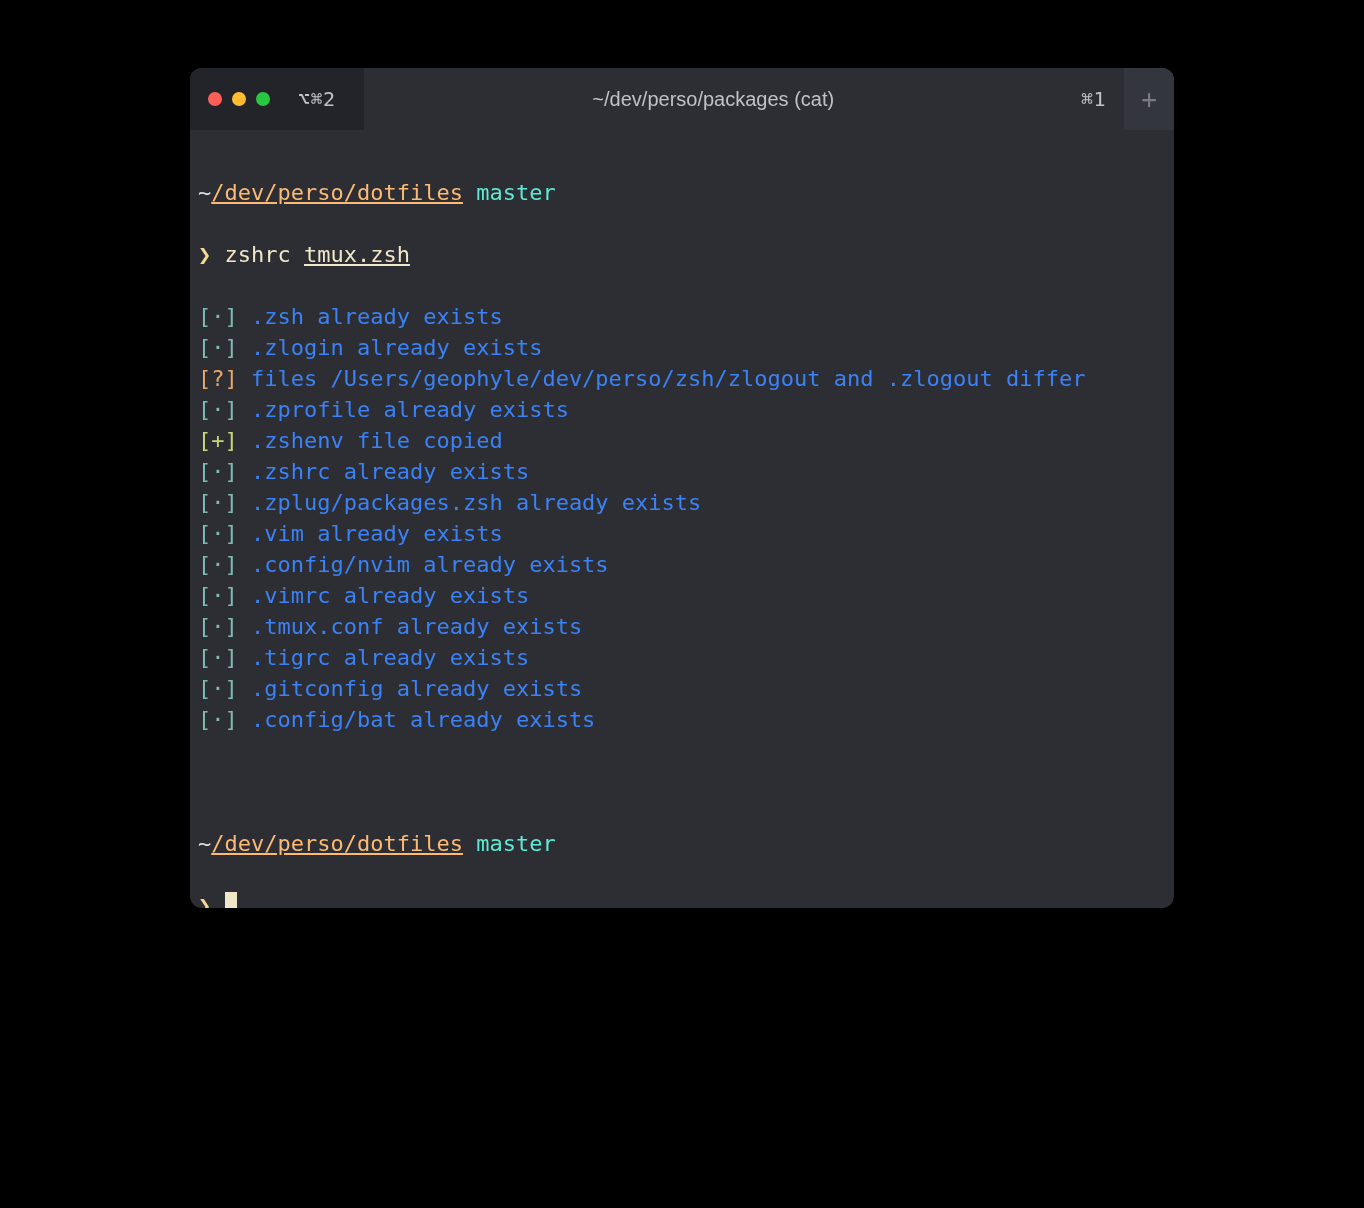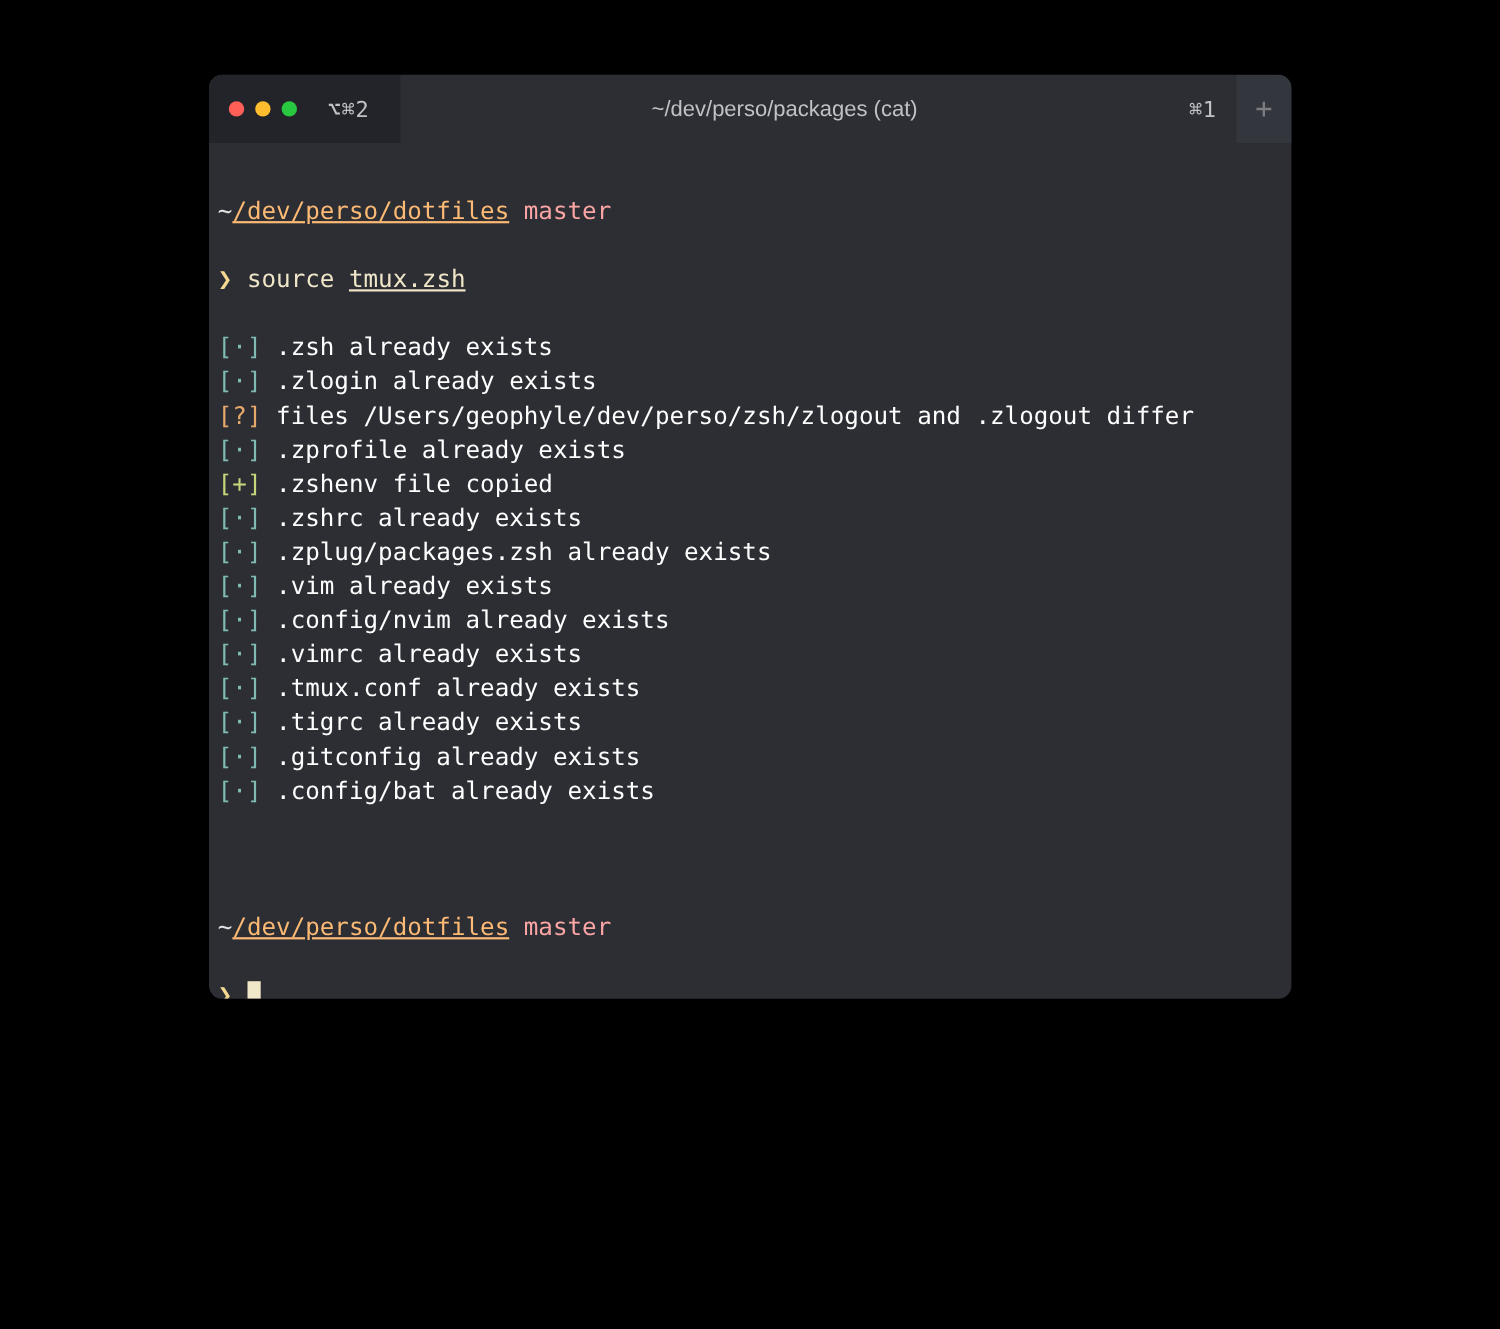--- a/index.html
+++ b/index.html
@@ -88,28 +88,28 @@
       flex: 1;
       padding: 16px 8px 8px 8px;
       font-size: 22px;
       line-height: 31px;
       white-space: pre;
       color: #e2e2e3;
       overflow: hidden;
     }
     .prompt-path { color: #fdba74; text-decoration: underline; }
     .prompt-tilde { color: #e2e2e3; }
-    .branch { color: #fca5a5; }
+    .branch { color: #5eead4; }
     .caret { color: #f7d994; }
     .cmd { color: #f0e6c8; }
     .cmd-arg { color: #f0e6c8; text-decoration: underline; }
     .bracket-neutral { color: #7fbbb3; }
     .bracket-warn { color: #e6a96b; }
     .bracket-ok { color: #c7d67a; }
-    .line-text { color: #ffffff; }
+    .line-text { color: #3b82f6; }
     .cursor {
       display: inline-block;
       width: 12px;
       height: 24px;
       background: #f0e6c8;
       vertical-align: text-bottom;
       margin-bottom: 2px;
     }
     .row { display: block; }
     .spacer { height: 31px; }
@@ -127,19 +127,19 @@
       </div>
       <span class="tab-left-label">⌥⌘2</span>
     </div>
     <div class="title-center">~/dev/perso/packages (cat)</div>
     <div class="tab-right">⌘1</div>
     <div class="new-tab">+</div>
   </div>
 
   <div class="content">
 <span class="row"><span class="prompt-tilde">~</span><span class="prompt-path">/dev/perso/dotfiles</span> <span class="branch">master</span></span>
-<span class="row"><span class="caret">❯</span> <span class="cmd">source</span> <span class="cmd-arg">tmux.zsh</span></span>
+<span class="row"><span class="caret">❯</span> <span class="cmd">zshrc</span> <span class="cmd-arg">tmux.zsh</span></span>
 <div id="output-lines"><span class="row"><span class="bracket-neutral">[·]</span><span class="line-text"> .zsh already exists</span></span><span class="row"><span class="bracket-neutral">[·]</span><span class="line-text"> .zlogin already exists</span></span><span class="row"><span class="bracket-warn">[?]</span><span class="line-text"> files /Users/geophyle/dev/perso/zsh/zlogout and .zlogout differ</span></span><span class="row"><span class="bracket-neutral">[·]</span><span class="line-text"> .zprofile already exists</span></span><span class="row"><span class="bracket-ok">[+]</span><span class="line-text"> .zshenv file copied</span></span><span class="row"><span class="bracket-neutral">[·]</span><span class="line-text"> .zshrc already exists</span></span><span class="row"><span class="bracket-neutral">[·]</span><span class="line-text"> .zplug/packages.zsh already exists</span></span><span class="row"><span class="bracket-neutral">[·]</span><span class="line-text"> .vim already exists</span></span><span class="row"><span class="bracket-neutral">[·]</span><span class="line-text"> .config/nvim already exists</span></span><span class="row"><span class="bracket-neutral">[·]</span><span class="line-text"> .vimrc already exists</span></span><span class="row"><span class="bracket-neutral">[·]</span><span class="line-text"> .tmux.conf already exists</span></span><span class="row"><span class="bracket-neutral">[·]</span><span class="line-text"> .tigrc already exists</span></span><span class="row"><span class="bracket-neutral">[·]</span><span class="line-text"> .gitconfig already exists</span></span><span class="row"><span class="bracket-neutral">[·]</span><span class="line-text"> .config/bat already exists</span></span></div>
 <div class="spacer"></div>
 <span class="row"><span class="prompt-tilde">~</span><span class="prompt-path">/dev/perso/dotfiles</span> <span class="branch">master</span></span>
 <span class="row"><span class="caret">❯</span> <span class="cursor"></span></span>
   </div>
 </div>
 
 </body></html>

